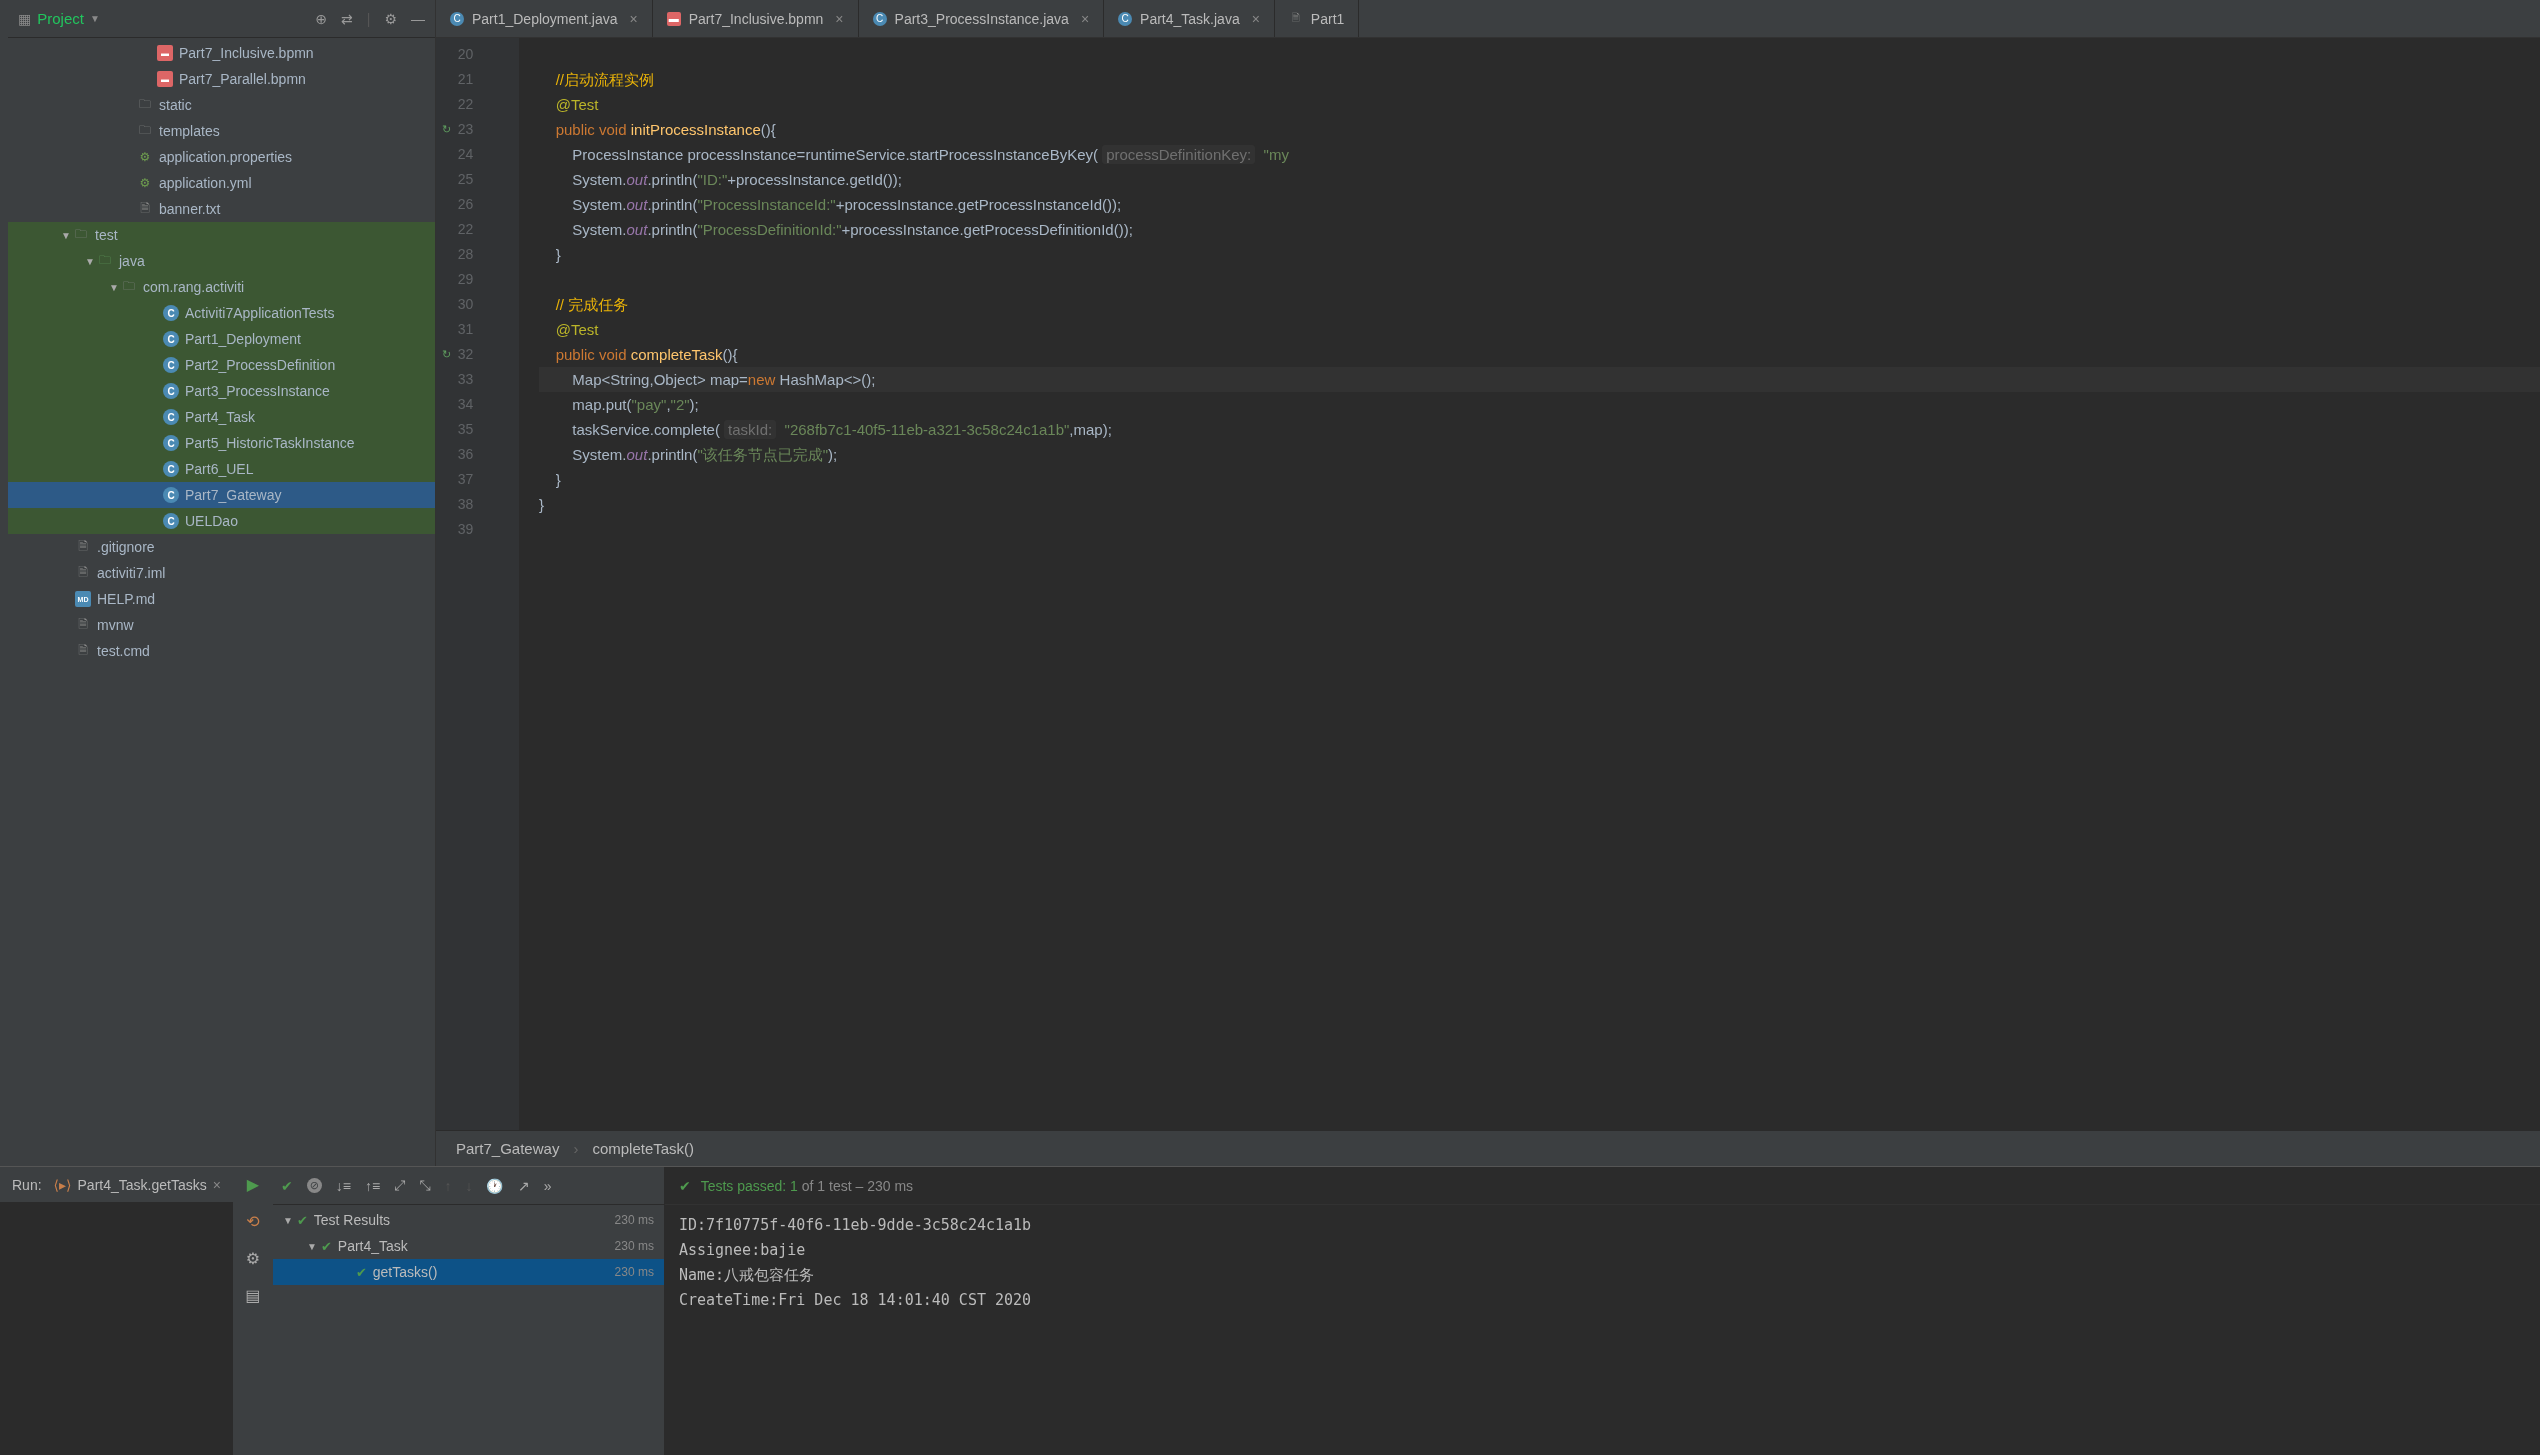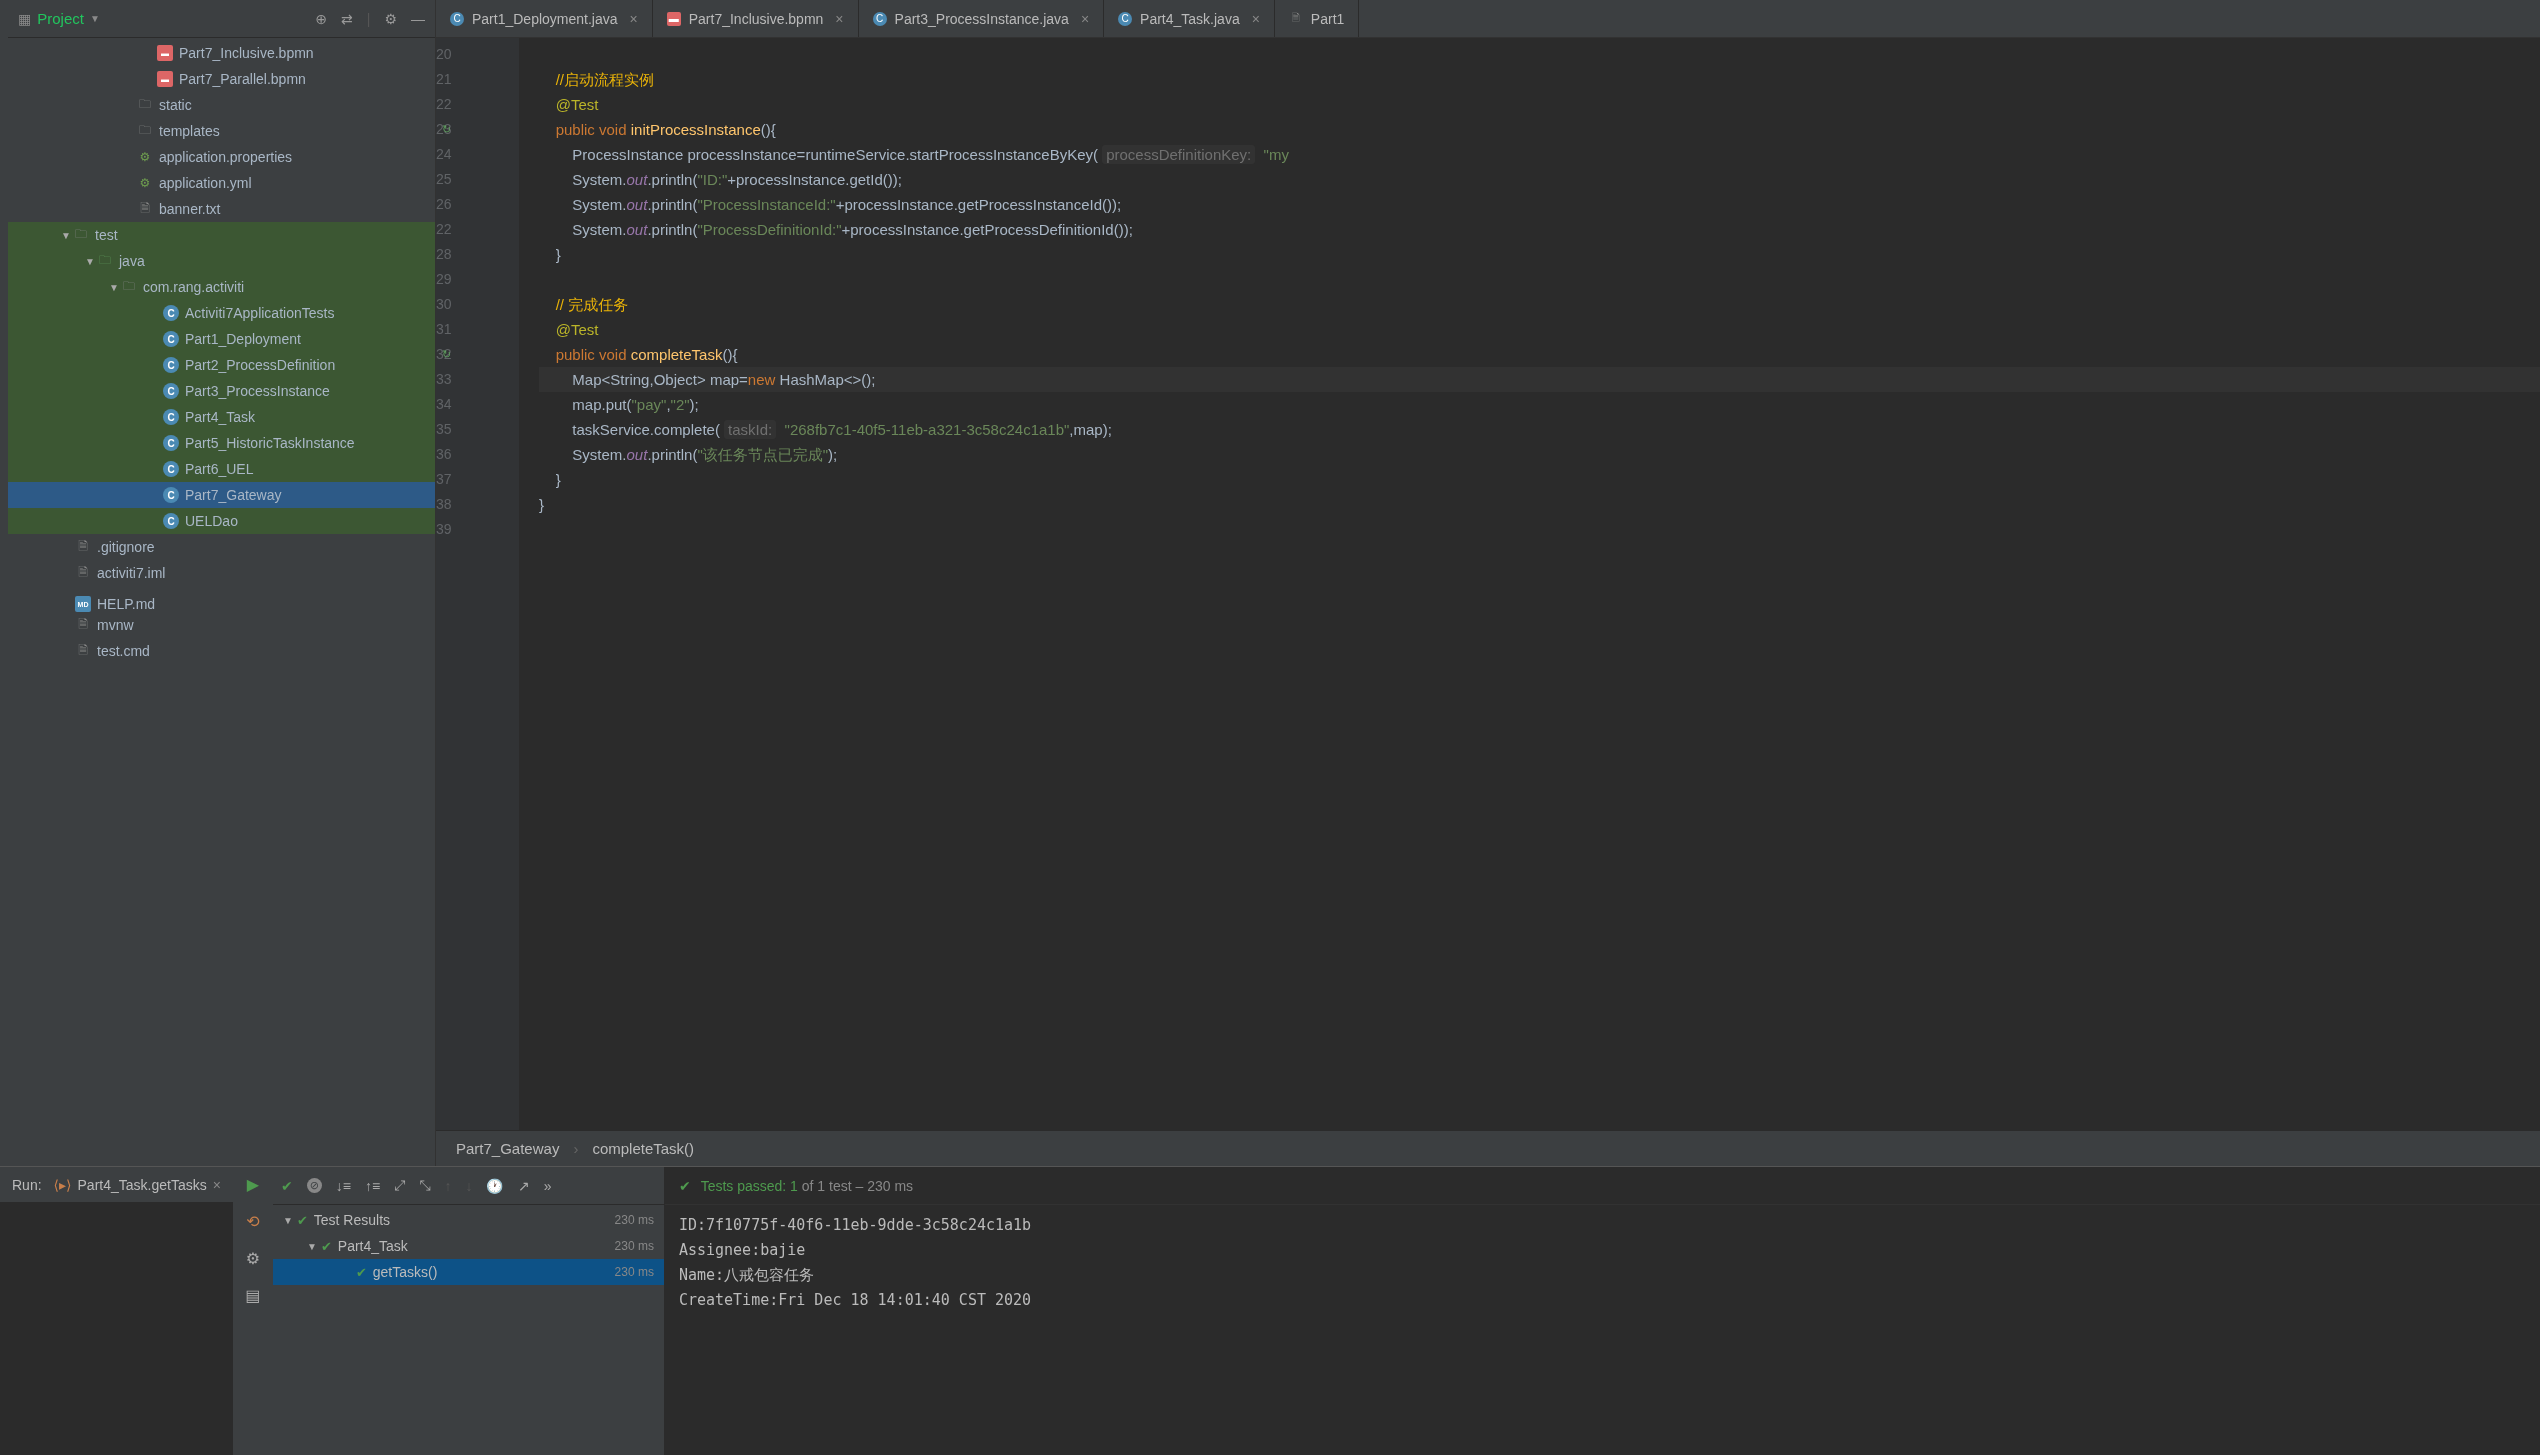--- a/index.html
+++ b/index.html
@@ -31,21 +31,21 @@
 .icon-java{background:#4b8ab3;color:#fff;font-size:10px;font-weight:bold;border-radius:50%}
 .icon-file{color:#8a8a8a}
 .icon-md{background:#4b8ab3;color:#fff;font-size:7px;font-weight:bold}
 .tree-label{color:#a9b7c6}
 .editor-area{flex:1;display:flex;flex-direction:column;background:#2b2b2b;min-width:0}
 .tabs{display:flex;background:#3c3f41;height:38px;border-bottom:1px solid #323232;align-items:stretch}
 .tab{display:flex;align-items:center;padding:0 14px;gap:8px;color:#bbb;cursor:pointer;border-right:1px solid #2b2b2b;white-space:nowrap}
 .tab-icon{width:14px;height:14px;display:inline-flex;align-items:center;justify-content:center;font-size:10px;border-radius:50%}
 .tab-close{color:#888;font-size:14px;margin-left:4px}
 .editor-body{flex:1;display:flex;overflow:hidden;position:relative}
-.gutter{width:83px;background:#313335;padding:4px 0;text-align:left;color:#606366;font-family:'Consolas','JetBrains Mono',monospace;font-size:14px;line-height:25px;position:relative}
+.gutter{width:83px;background:#313335;padding:4px 0;text-align:center;color:#606366;font-family:'Consolas','JetBrains Mono',monospace;font-size:14px;line-height:25px;position:relative}
 .gutter-line{padding-right:24px;height:25px;position:relative}
 .gutter-mark{position:absolute;left:6px;color:#5f9e5f;font-size:11px}
 .code{flex:1;font-family:'Consolas','JetBrains Mono',monospace;font-size:15px;line-height:25px;padding:4px 0 4px 20px;white-space:pre;overflow:hidden;color:#a9b7c6}
 .code .kw{color:#cc7832}
 .code .ann{color:#bbb529}
 .code .str{color:#6a8759}
 .code .cm{color:#eab308}
 .code .fn{color:#ffc66d}
 .code .st{color:#9876aa;font-style:italic}
 .code .hint{color:#707070;background:#323232;padding:1px 4px;border-radius:3px;font-style:normal}
@@ -199,21 +199,21 @@
           <div class="tree-item" style="padding-left: 53px;">
             <span class="tree-arrow"></span>
             <span class="tree-icon icon-file">🗎</span>
             <span class="tree-label">.gitignore</span>
           </div>
           <div class="tree-item" style="padding-left: 53px;">
             <span class="tree-arrow"></span>
             <span class="tree-icon icon-file">🗎</span>
             <span class="tree-label">activiti7.iml</span>
           </div>
-          <div class="tree-item" style="padding-left: 53px; align-items: flex-end;">
+          <div class="tree-item" style="padding-left: 53px;">
             <span class="tree-arrow"></span>
             <span class="tree-icon icon-md">MD</span>
             <span class="tree-label">HELP.md</span>
           </div>
           <div class="tree-item" style="padding-left: 53px;">
             <span class="tree-arrow"></span>
             <span class="tree-icon icon-file">🗎</span>
             <span class="tree-label">mvnw</span>
           </div>
           <div class="tree-item" style="padding-left: 53px;">

